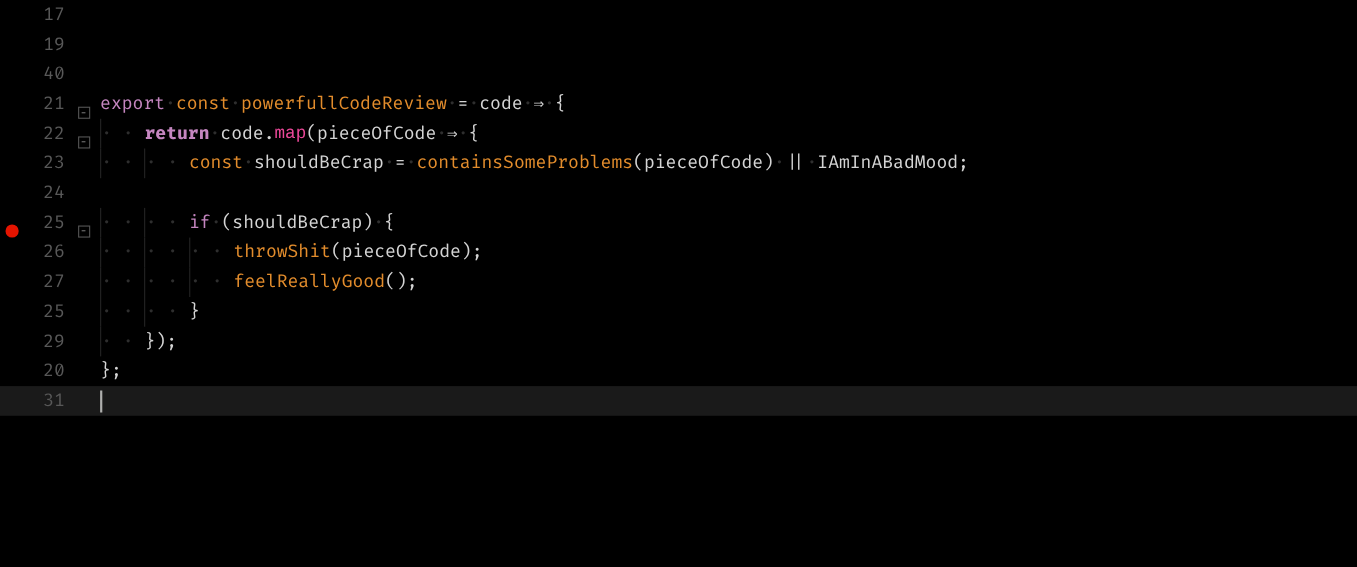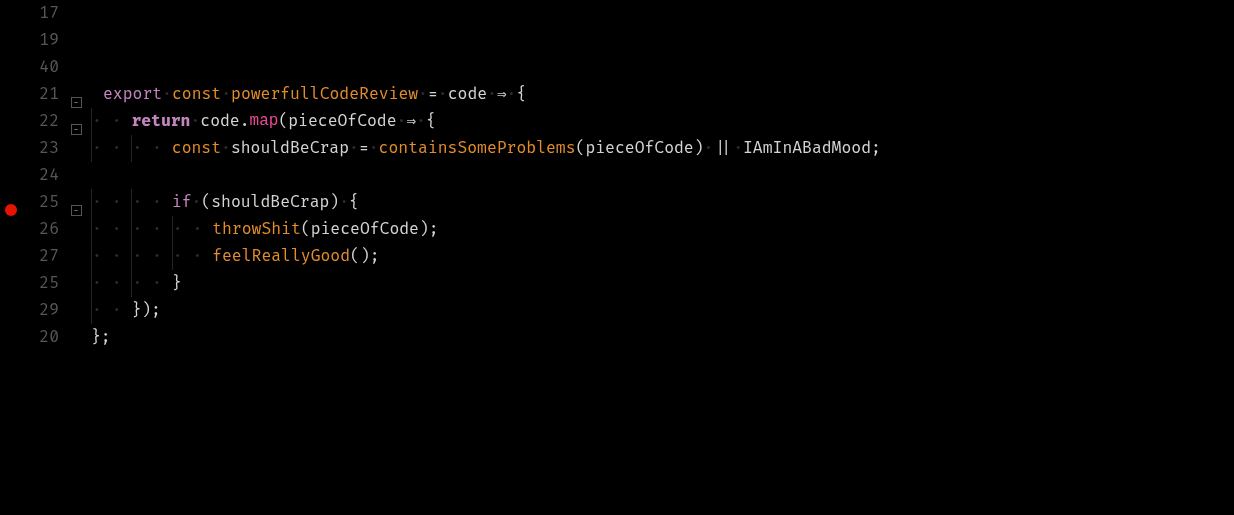--- a/index.html
+++ b/index.html
@@ -68,21 +68,21 @@
     align-items: center;
     justify-content: center;
   }
   .code {
     padding-left: 6px;
     display: flex;
     align-items: center;
     height: 100%;
   }
   .ws { color: #2e2e2e; }
-  .kw-export { color: #c586c0; margin-left: 12px; }
+  .kw-export { color: #c586c0; }
   .kw-const  { color: #e28c2c; }
   .kw-return { color: #c586c0; font-weight: bold; }
   .kw-if     { color: #c586c0; }
   .fn-def    { color: #e28c2c; }
   .fn-call   { color: #e28c2c; }
   .method    { color: #ec4899; font-family: Liberation Mono, monospace; }
   .ident     { color: #d4d4d4; }
   .param     { color: #d4d4d4; }
   .op        { color: #d4d4d4; }
   .arrow     { color: #cccccc; font-weight: 500; }
@@ -105,13 +105,14 @@
     <div class="line"><div class="bp-gutter"></div><div class="lineno">21</div><div class="fold-gutter"><div class="fold-box">−</div></div><div class="code"><span class="kw-export">export</span><span class="ws">·</span><span class="kw-const">const</span><span class="ws">·</span><span class="fn-def">powerfullCodeReview</span><span class="ws">·</span><span class="op">=</span><span class="ws">·</span><span class="param">code</span><span class="ws">·</span><span class="arrow">⇒</span><span class="ws">·</span><span class="punct">{</span></div></div>
     <div class="line"><div class="bp-gutter"></div><div class="lineno">22</div><div class="fold-gutter"><div class="fold-box">−</div></div><div class="code"><span class="ws" style="border-left: 1px solid rgb(36, 36, 36); padding-left: 0px;">· · </span><span class="kw-return">return</span><span class="ws">·</span><span class="ident">code</span><span class="punct">.</span><span class="method">map</span><span class="punct">(</span><span class="param">pieceOfCode</span><span class="ws">·</span><span class="arrow">⇒</span><span class="ws">·</span><span class="punct">{</span></div></div>
     <div class="line"><div class="bp-gutter"></div><div class="lineno">23</div><div class="fold-gutter"></div><div class="code"><span class="ws" style="border-left: 1px solid rgb(36, 36, 36); padding-left: 0px;">· · </span><span class="ws" style="border-left: 1px solid rgb(36, 36, 36); padding-left: 0px;">· · </span><span class="kw-const">const</span><span class="ws">·</span><span class="ident">shouldBeCrap</span><span class="ws">·</span><span class="op">=</span><span class="ws">·</span><span class="fn-call">containsSomeProblems</span><span class="punct">(</span><span class="ident">pieceOfCode</span><span class="punct">)</span><span class="ws">·</span><span class="op">||</span><span class="ws">·</span><span class="ident">IAmInABadMood</span><span class="punct">;</span></div></div>
     <div class="line"><div class="bp-gutter"></div><div class="lineno">24</div><div class="fold-gutter"></div><div class="code"></div></div>
     <div class="line"><div class="bp-gutter"><div class="bp-dot"></div></div><div class="lineno">25</div><div class="fold-gutter"><div class="fold-box">−</div></div><div class="code"><span class="ws" style="border-left: 1px solid rgb(36, 36, 36); padding-left: 0px;">· · </span><span class="ws" style="border-left: 1px solid rgb(36, 36, 36); padding-left: 0px;">· · </span><span class="kw-if">if</span><span class="ws">·</span><span class="punct">(</span><span class="ident">shouldBeCrap</span><span class="punct">)</span><span class="ws">·</span><span class="punct">{</span></div></div>
     <div class="line"><div class="bp-gutter"></div><div class="lineno">26</div><div class="fold-gutter"></div><div class="code"><span class="ws" style="border-left: 1px solid rgb(36, 36, 36); padding-left: 0px;">· · </span><span class="ws" style="border-left: 1px solid rgb(36, 36, 36); padding-left: 0px;">· · </span><span class="ws" style="border-left: 1px solid rgb(36, 36, 36); padding-left: 0px;">· · </span><span class="fn-call">throwShit</span><span class="punct">(</span><span class="ident">pieceOfCode</span><span class="punct">)</span><span class="punct">;</span></div></div>
     <div class="line"><div class="bp-gutter"></div><div class="lineno">27</div><div class="fold-gutter"></div><div class="code"><span class="ws" style="border-left: 1px solid rgb(36, 36, 36); padding-left: 0px;">· · </span><span class="ws" style="border-left: 1px solid rgb(36, 36, 36); padding-left: 0px;">· · </span><span class="ws" style="border-left: 1px solid rgb(36, 36, 36); padding-left: 0px;">· · </span><span class="fn-call">feelReallyGood</span><span class="punct">(</span><span class="punct">)</span><span class="punct">;</span></div></div>
     <div class="line"><div class="bp-gutter"></div><div class="lineno">25</div><div class="fold-gutter"></div><div class="code"><span class="ws" style="border-left: 1px solid rgb(36, 36, 36); padding-left: 0px;">· · </span><span class="ws" style="border-left: 1px solid rgb(36, 36, 36); padding-left: 0px;">· · </span><span class="punct">}</span></div></div>
     <div class="line"><div class="bp-gutter"></div><div class="lineno">29</div><div class="fold-gutter"></div><div class="code"><span class="ws" style="border-left: 1px solid rgb(36, 36, 36); padding-left: 0px;">· · </span><span class="punct">})</span><span class="punct">;</span></div></div>
     <div class="line"><div class="bp-gutter"></div><div class="lineno">20</div><div class="fold-gutter"></div><div class="code"><span class="punct">};</span></div></div>
+    <div class="line current"><div class="bp-gutter"></div><div class="lineno">31</div><div class="fold-gutter"></div><div class="code"><span class="cursor"></span></div></div>
   </div>
 
 </body></html>

